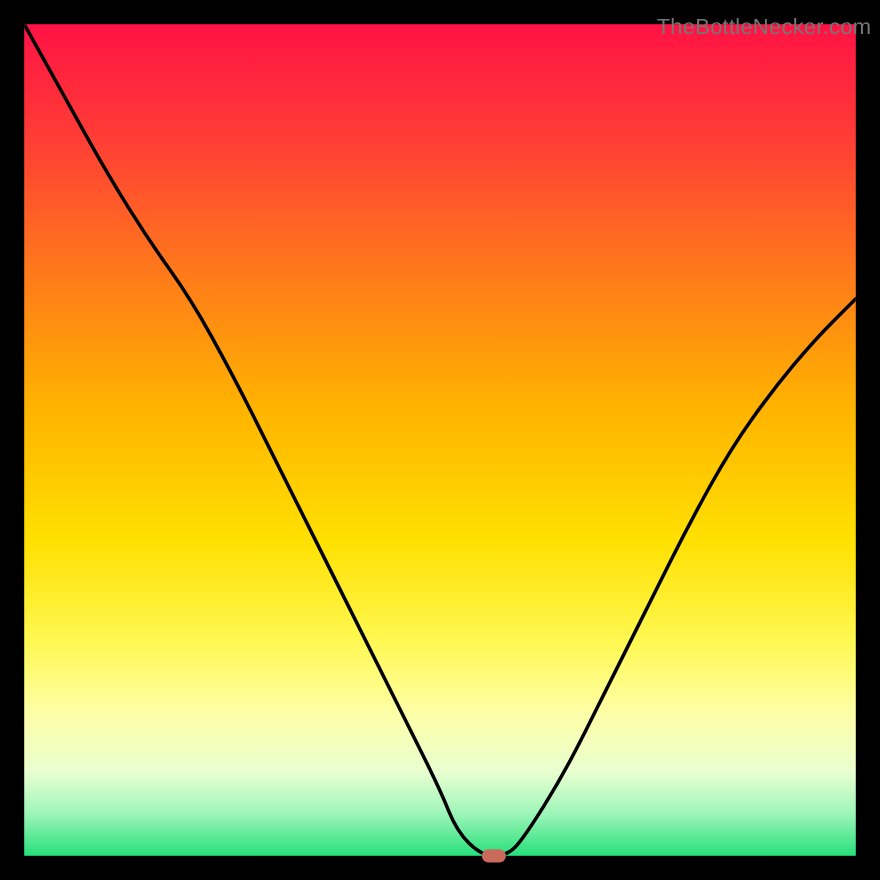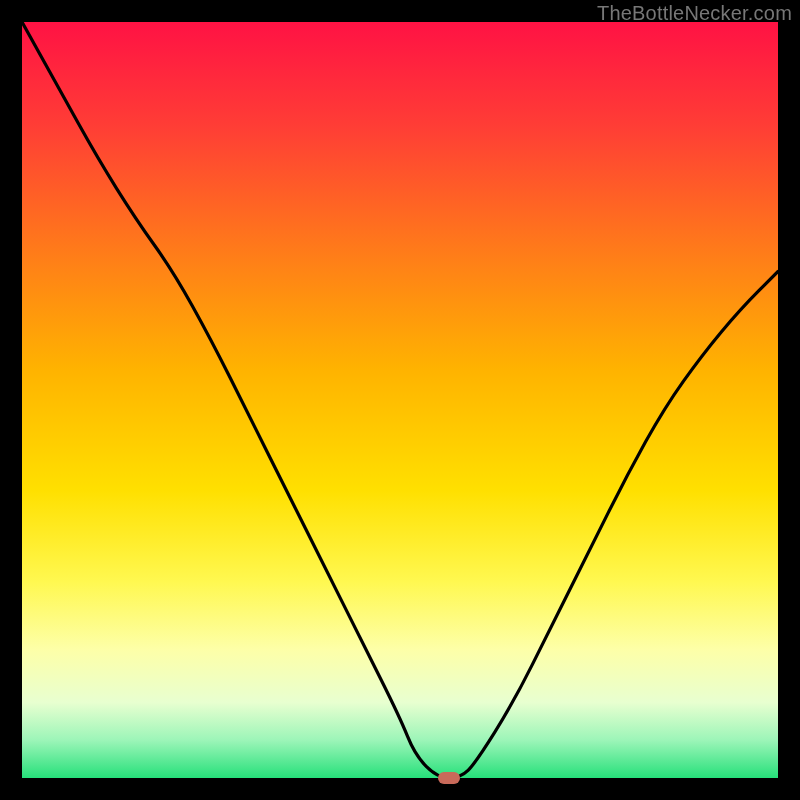--- a/index.html
+++ b/index.html
@@ -12,21 +12,21 @@
     font-family: Arial, Helvetica, sans-serif;
   }
   .stage {
     position: relative;
     width: 800px;
     height: 800px;
     background: #000000;
   }
   .watermark {
     position: absolute;
-    top: 2px;
+    top: 14px;
     right: 8px;
     color: #777777;
     font-size: 20px;
     font-family: Arial, Helvetica, sans-serif;
     letter-spacing: 0.2px;
     z-index: 10;
   }
   .plot {
     position: absolute;
     left: 22px;

